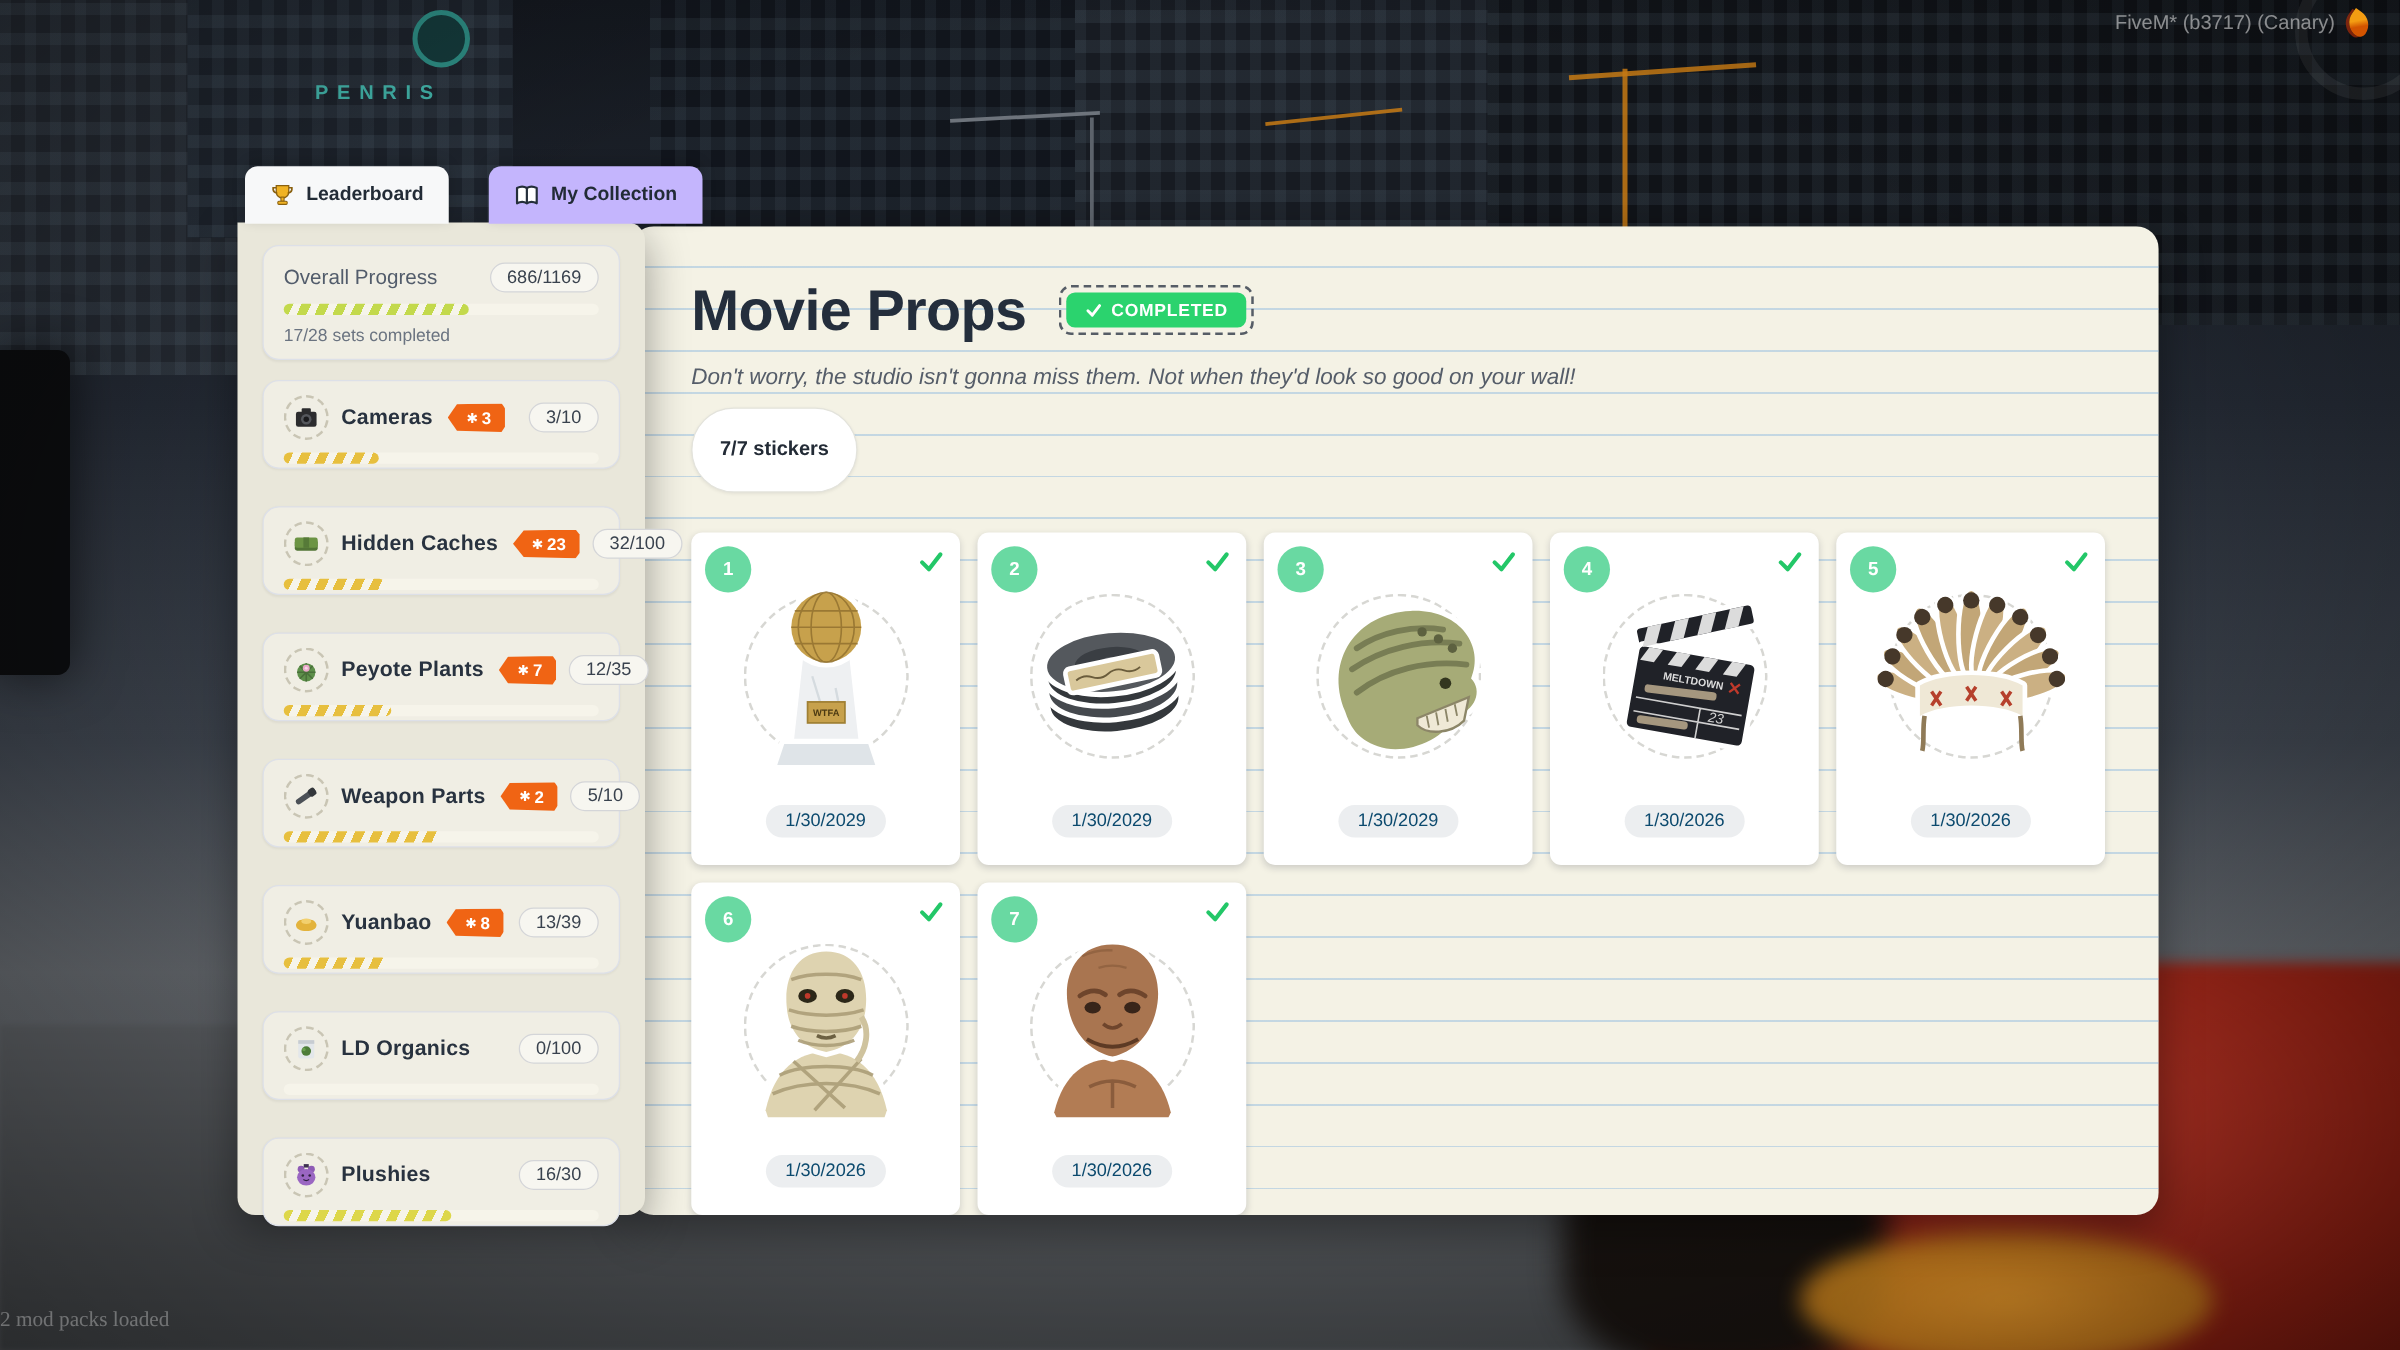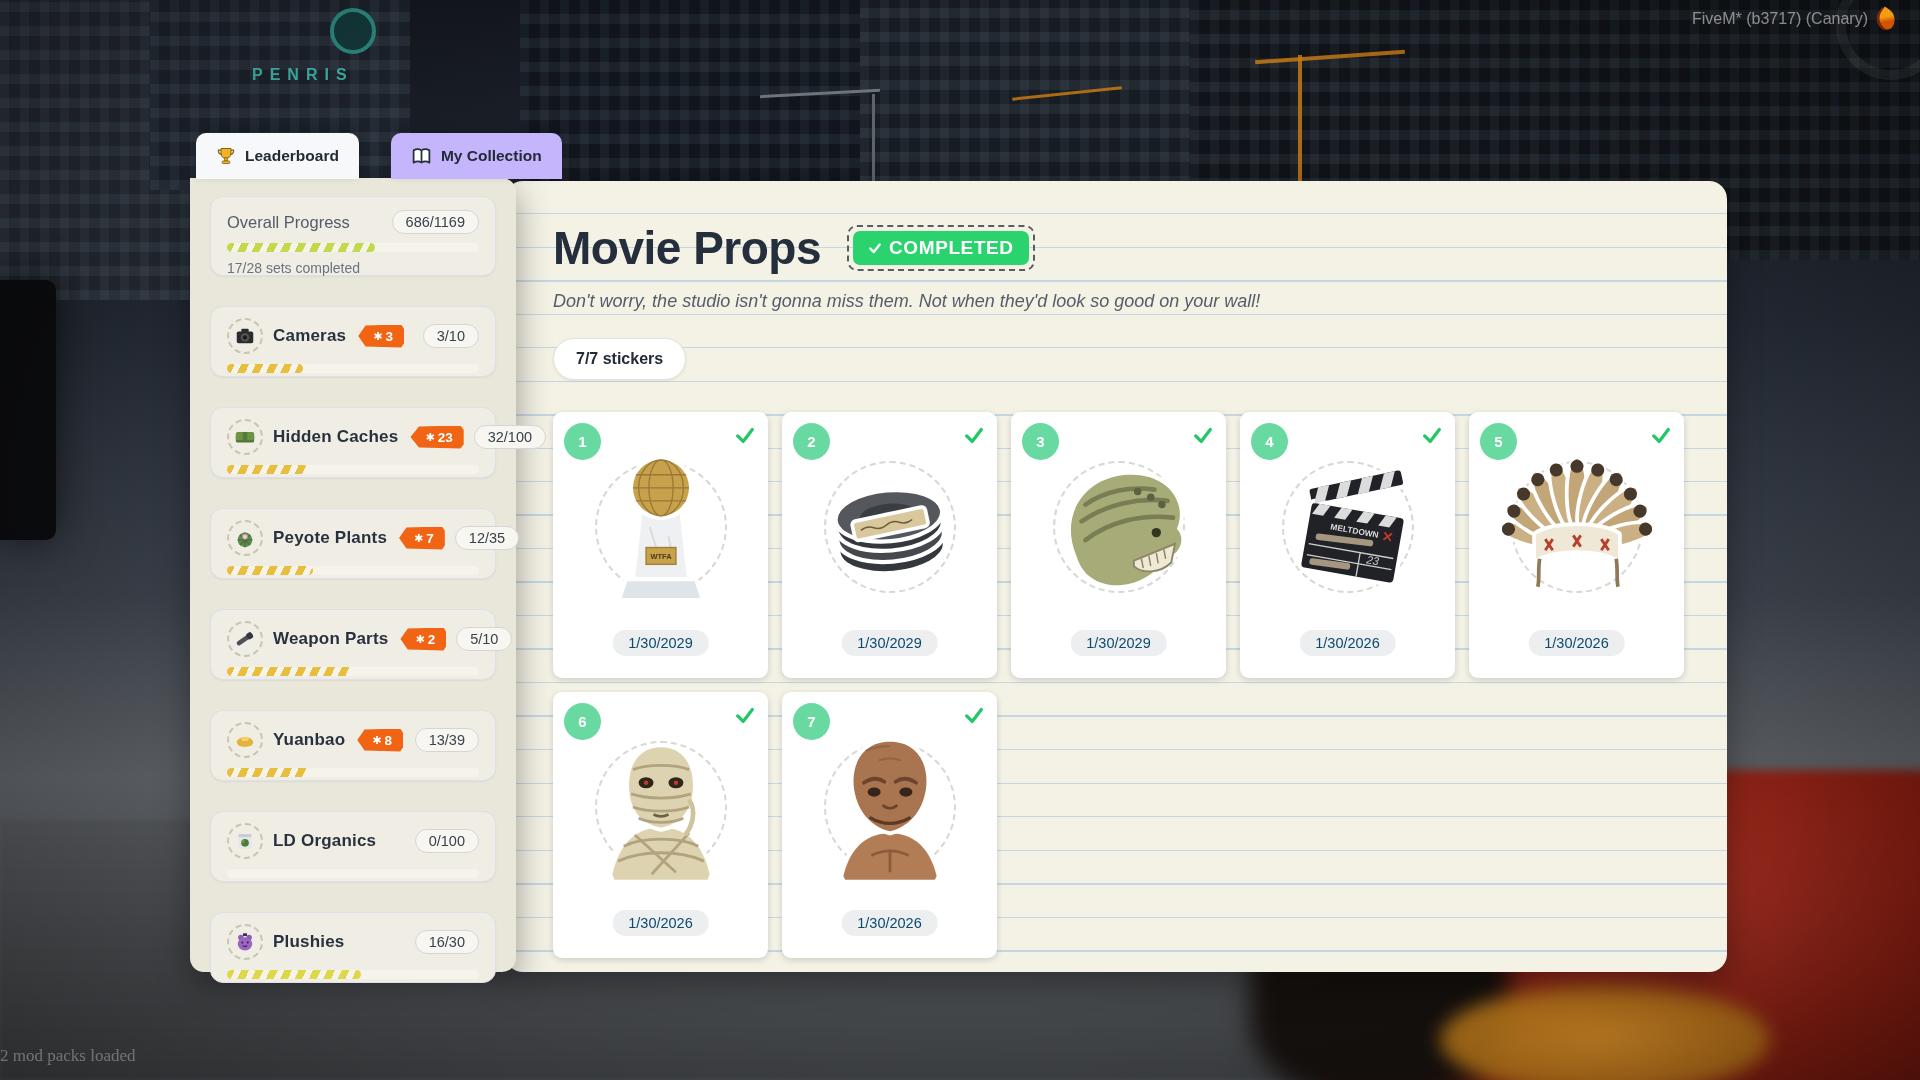--- a/index.html
+++ b/index.html
@@ -58,21 +58,21 @@
   .tab.inactive { background:#f7f8f9; }
   .tab.active { background:#c4b5fd; }
   .tab svg { display:block; }
 
   
   .sidebar { position:absolute; left:190px; top:178px; width:326px; height:794px; z-index:11;
     background:#e9e7da; border-radius:0 14px 14px 14px; padding:18px 20px;
     box-shadow:0 12px 34px rgba(0,0,0,0.38); }
   .side-card { background:#f0eee4; border:1px solid #dde0e8; border-radius:13px;
     padding:13px 16px 12px; box-shadow:0 1px 2px rgba(0,0,0,0.05); margin-bottom:30px; cursor:pointer; }
-  .overall-card { height:80px; margin-bottom:30px; }
+  .overall-card { height:92px; margin-bottom:16px; }
   .ov-row { display:flex; align-items:center; justify-content:space-between; }
   .ov-title { font-size:16.5px; color:#525c6b; }
   .pill { background:#f7f6f0; border:1.5px solid #d4d5d8; border-radius:999px; padding:3px 13px;
     font-size:14.5px; color:#39424e; white-space:nowrap; }
   .ov-sub { font-size:14px; color:#6a7380; margin-top:8px; }
   .bar { position:relative; height:9px; margin-top:9px; border-radius:6px; background:#f6f4ea; }
   .fill { position:absolute; left:0; top:0; bottom:0; border-radius:6px; }
   .stripe-lime  { background:repeating-linear-gradient(115deg,#c3d94c 0 7px,transparent 7px 13px); }
   .stripe-gold  { background:repeating-linear-gradient(115deg,#e7bf3e 0 7px,transparent 7px 13px); }
   .stripe-yellow{ background:repeating-linear-gradient(115deg,#ddd74a 0 7px,transparent 7px 13px); }
@@ -90,24 +90,24 @@
 
   
   .main { position:absolute; left:505px; top:181px; width:1222px; height:791px; z-index:10;
     background-color:#f4f2e5; border-radius:18px;
     background-image:repeating-linear-gradient(to bottom,transparent 0 32px,rgba(156,193,224,0.55) 32px 33.5px);
     box-shadow:0 12px 34px rgba(0,0,0,0.38); padding:40px 0 0 48px; overflow:hidden; }
   .title-row { display:flex; align-items:center; gap:26px; }
   .main-title { font-size:46px; font-weight:900; color:#242e3c; letter-spacing:-0.5px; }
   .completed-wrap { border:2px dashed #565d66; border-radius:10px; padding:4px; }
   .completed { display:flex; align-items:center; gap:7px; background:#2bd36e; color:#fff;
-    border-radius:7px; padding:6px 15px; font-size:19px; font-weight:800; letter-spacing:.6px; }
+    border-radius:7px; padding:6px 15px; font-size:14px; font-weight:800; letter-spacing:.6px; }
   .subtitle { font-size:18px; font-style:italic; color:#555d69; margin-top:16px; }
   .chip { display:inline-block; background:#fff; border:1px solid #e3e3dc; border-radius:999px;
-    padding:11px 22px; font-size:16px; font-weight:600; color:#232b36; margin-top:26px;
+    padding:24px 22px; font-size:16px; font-weight:600; color:#232b36; margin-top:14px;
     box-shadow:0 1px 3px rgba(0,0,0,.08); }
   .grid { margin-top:32px; display:grid; grid-template-columns:repeat(5,215px); gap:14px; }
   .sticker-card { position:relative; width:215px; height:266px; background:#fff; border-radius:9px;
     box-shadow:0 2px 6px rgba(25,35,55,0.18); cursor:pointer; }
   .num { position:absolute; left:11px; top:11px; width:37px; height:37px; border-radius:50%;
     background:#69d9a2; color:#fff; font-size:15px; font-weight:800;
     display:flex; align-items:center; justify-content:center; }
   .check { position:absolute; right:12px; top:12px; }
   .art { position:absolute; left:0; top:22px; width:100%; height:185px;
     display:flex; align-items:center; justify-content:center; }

